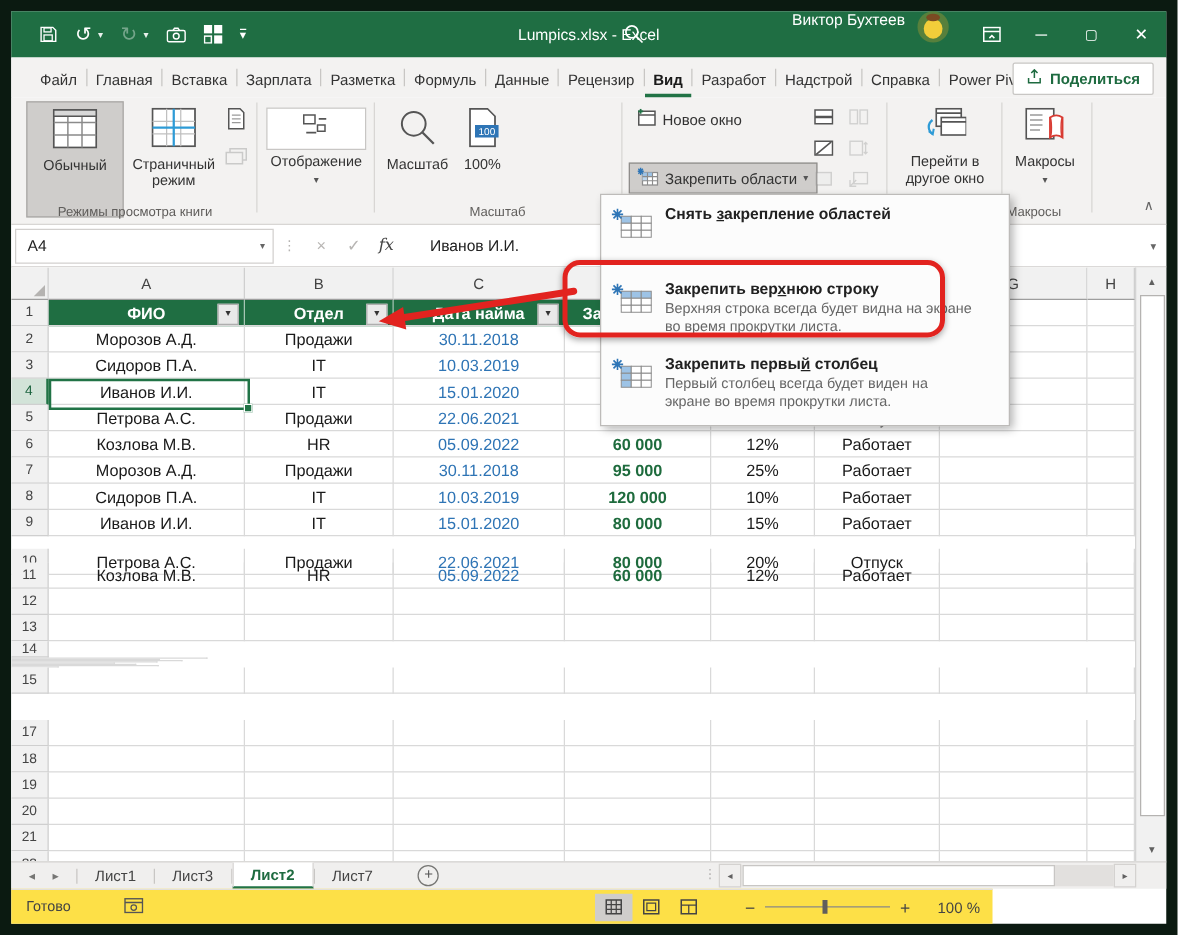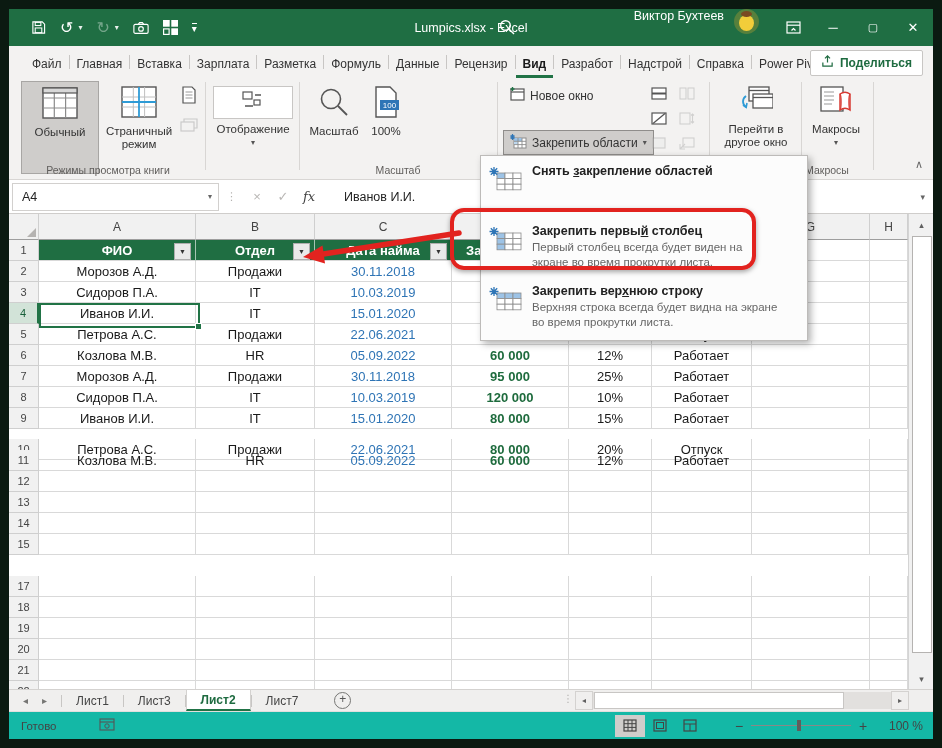--- a/index.html
+++ b/index.html
@@ -91,21 +91,21 @@
   .stab.active{background:#fff;color:#1e6b40;font-weight:bold;border-bottom:2px solid #217346;border-left:1px solid #d4d2d0;border-right:1px solid #d4d2d0}
   .stabsep{width:1px;height:12px;background:#c8c6c4;align-self:center}
   .addsheet{width:15px;height:15px;border:1px solid #767674;border-radius:50%;color:#555;font-size:12px;line-height:13px;text-align:center;align-self:center;margin-left:22px}
   .hscroll{position:absolute;left:566px;top:682px;width:334px;height:18px;display:flex;align-items:center}
   .hsb{width:16px;height:17px;background:#f0efee;border:1px solid #d4d2d0;font-size:8px;color:#606060;display:flex;align-items:center;justify-content:center}
   .htrack{flex:1;height:17px;background:#e2e0de;position:relative}
   .hthumb{position:absolute;left:1px;top:0;width:250px;height:17px;background:#fff;border:1px solid #c8c6c4;box-sizing:border-box}
   .hdots{position:absolute;left:554px;top:684px;color:#b0aeac;font-size:10px}
 
   
-  .statusbar{left:0;top:702px;width:924px;height:28px;background:#14b8a6;border-top:1px solid #e1dfdd;display:flex;align-items:center;font-size:11.5px;color:#444}
+  .statusbar{left:0;top:702px;width:785px;height:28px;background:#fde047;border-top:1px solid #e1dfdd;display:flex;align-items:center;font-size:11.5px;color:#444}
   .st-ready{margin-left:12px}
   .st-acc{margin-left:42px}
   .st-right{position:absolute;right:10px;display:flex;align-items:center;gap:0}
   .viewbtn{width:30px;height:22px;display:flex;align-items:center;justify-content:center}
   .viewbtn.sel{background:#cfcdcb}
   .zoomctl{display:flex;align-items:center;margin-left:26px}
   .zminus,.zplus{font-size:14px;color:#444;width:16px;text-align:center}
   .ztrack{width:100px;height:1px;background:#8a8886;position:relative;margin:0 4px}
   .zthumb{position:absolute;left:46px;top:-5px;width:4px;height:11px;background:#605e5c}
   .zlabel{width:44px;text-align:right;margin-left:8px;font-size:12px}
@@ -545,21 +545,21 @@
           <div class="grh" style="width: 30px;">13</div>
           <div class="cell" style="width: 157px;"></div>
           <div class="cell" style="width: 119px;"></div>
           <div class="cell" style="width: 137px;"></div>
           <div class="cell" style="width: 117px;"></div>
           <div class="cell" style="width: 83px;"></div>
           <div class="cell" style="width: 100px;"></div>
           <div class="cell" style="width: 118px;"></div>
           <div class="cell" style="width: 38px;"></div>
         </div>
-        <div class="grow" style="top: 273px;">
+        <div class="grow" style="top: 273px; flex-direction: column;">
           <div class="grh" style="width: 30px;">14</div>
           <div class="cell" style="width: 157px;"></div>
           <div class="cell" style="width: 119px;"></div>
           <div class="cell" style="width: 137px;"></div>
           <div class="cell" style="width: 117px;"></div>
           <div class="cell" style="width: 83px;"></div>
           <div class="cell" style="width: 100px;"></div>
           <div class="cell" style="width: 118px;"></div>
           <div class="cell" style="width: 38px;"></div>
         </div>
@@ -729,53 +729,53 @@
             <rect x="24" y="18.2" width="8" height="5.6" fill="#fff" stroke="#8c8c8c" stroke-width="0.8"></rect>
             <path d="M5 1v9M0.5 5.5h9M1.8 2.3l6.4 6.4M8.2 2.3L1.8 8.7" stroke="#2e75b6" stroke-width="1.3"></path>
           </svg></span>
         <div>
           <div class="mi-title">Снять <u>з</u>акрепление областей</div>
         </div>
       </div>
       <div class="mitem">
         <span class="micon"><svg width="34" height="26" viewBox="0 0 34 26">
             <rect x="8" y="7" width="8" height="5.6" fill="#9dc3e6" stroke="#8c8c8c" stroke-width="0.8"></rect>
+            <rect x="16" y="7" width="8" height="5.6" fill="#9dc3e6" stroke="#8c8c8c" stroke-width="0.8"></rect>
+            <rect x="24" y="7" width="8" height="5.6" fill="#9dc3e6" stroke="#8c8c8c" stroke-width="0.8"></rect>
+            <rect x="8" y="12.6" width="8" height="5.6" fill="#fff" stroke="#8c8c8c" stroke-width="0.8"></rect>
+            <rect x="16" y="12.6" width="8" height="5.6" fill="#fff" stroke="#8c8c8c" stroke-width="0.8"></rect>
+            <rect x="24" y="12.6" width="8" height="5.6" fill="#fff" stroke="#8c8c8c" stroke-width="0.8"></rect>
+            <rect x="8" y="18.2" width="8" height="5.6" fill="#fff" stroke="#8c8c8c" stroke-width="0.8"></rect>
+            <rect x="16" y="18.2" width="8" height="5.6" fill="#fff" stroke="#8c8c8c" stroke-width="0.8"></rect>
+            <rect x="24" y="18.2" width="8" height="5.6" fill="#fff" stroke="#8c8c8c" stroke-width="0.8"></rect>
+            <path d="M5 1v9M0.5 5.5h9M1.8 2.3l6.4 6.4M8.2 2.3L1.8 8.7" stroke="#2e75b6" stroke-width="1.3"></path>
+          </svg></span>
+        <div>
+          <div class="mi-title">Закрепить вер<u>х</u>нюю строку</div>
+          <div class="mi-desc">Верхняя строка всегда будет видна на экране во время прокрутки листа.</div>
+        </div>
+      </div>
+      <div class="mitem">
+        <span class="micon"><svg width="34" height="26" viewBox="0 0 34 26">
+            <rect x="8" y="7" width="8" height="5.6" fill="#9dc3e6" stroke="#8c8c8c" stroke-width="0.8"></rect>
             <rect x="16" y="7" width="8" height="5.6" fill="#fff" stroke="#8c8c8c" stroke-width="0.8"></rect>
             <rect x="24" y="7" width="8" height="5.6" fill="#fff" stroke="#8c8c8c" stroke-width="0.8"></rect>
             <rect x="8" y="12.6" width="8" height="5.6" fill="#9dc3e6" stroke="#8c8c8c" stroke-width="0.8"></rect>
             <rect x="16" y="12.6" width="8" height="5.6" fill="#fff" stroke="#8c8c8c" stroke-width="0.8"></rect>
             <rect x="24" y="12.6" width="8" height="5.6" fill="#fff" stroke="#8c8c8c" stroke-width="0.8"></rect>
             <rect x="8" y="18.2" width="8" height="5.6" fill="#9dc3e6" stroke="#8c8c8c" stroke-width="0.8"></rect>
             <rect x="16" y="18.2" width="8" height="5.6" fill="#fff" stroke="#8c8c8c" stroke-width="0.8"></rect>
             <rect x="24" y="18.2" width="8" height="5.6" fill="#fff" stroke="#8c8c8c" stroke-width="0.8"></rect>
             <path d="M5 1v9M0.5 5.5h9M1.8 2.3l6.4 6.4M8.2 2.3L1.8 8.7" stroke="#2e75b6" stroke-width="1.3"></path>
           </svg></span>
         <div>
           <div class="mi-title">Закрепить первы<u>й</u> столбец</div>
           <div class="mi-desc">Первый столбец всегда будет виден на экране во время прокрутки листа.</div>
         </div>
       </div>
-      <div class="mitem">
-        <span class="micon"><svg width="34" height="26" viewBox="0 0 34 26">
-            <rect x="8" y="7" width="8" height="5.6" fill="#9dc3e6" stroke="#8c8c8c" stroke-width="0.8"></rect>
-            <rect x="16" y="7" width="8" height="5.6" fill="#9dc3e6" stroke="#8c8c8c" stroke-width="0.8"></rect>
-            <rect x="24" y="7" width="8" height="5.6" fill="#9dc3e6" stroke="#8c8c8c" stroke-width="0.8"></rect>
-            <rect x="8" y="12.6" width="8" height="5.6" fill="#fff" stroke="#8c8c8c" stroke-width="0.8"></rect>
-            <rect x="16" y="12.6" width="8" height="5.6" fill="#fff" stroke="#8c8c8c" stroke-width="0.8"></rect>
-            <rect x="24" y="12.6" width="8" height="5.6" fill="#fff" stroke="#8c8c8c" stroke-width="0.8"></rect>
-            <rect x="8" y="18.2" width="8" height="5.6" fill="#fff" stroke="#8c8c8c" stroke-width="0.8"></rect>
-            <rect x="16" y="18.2" width="8" height="5.6" fill="#fff" stroke="#8c8c8c" stroke-width="0.8"></rect>
-            <rect x="24" y="18.2" width="8" height="5.6" fill="#fff" stroke="#8c8c8c" stroke-width="0.8"></rect>
-            <path d="M5 1v9M0.5 5.5h9M1.8 2.3l6.4 6.4M8.2 2.3L1.8 8.7" stroke="#2e75b6" stroke-width="1.3"></path>
-          </svg></span>
-        <div>
-          <div class="mi-title">Закрепить вер<u>х</u>нюю строку</div>
-          <div class="mi-desc">Верхняя строка всегда будет видна на экране во время прокрутки листа.</div>
-        </div>
-      </div>
     </div>
 
   <div class="abs redbox"></div>
   <svg id="arrowsvg" width="924" height="730">
     <path d="M 450 224 L 308 246" stroke="#e2231f" stroke-width="5.5" stroke-linecap="round" fill="none"></path>
     <polygon points="294,248 313.5,236.5 316,254.5" fill="#e2231f"></polygon>
   </svg>
 
 </div>
 

